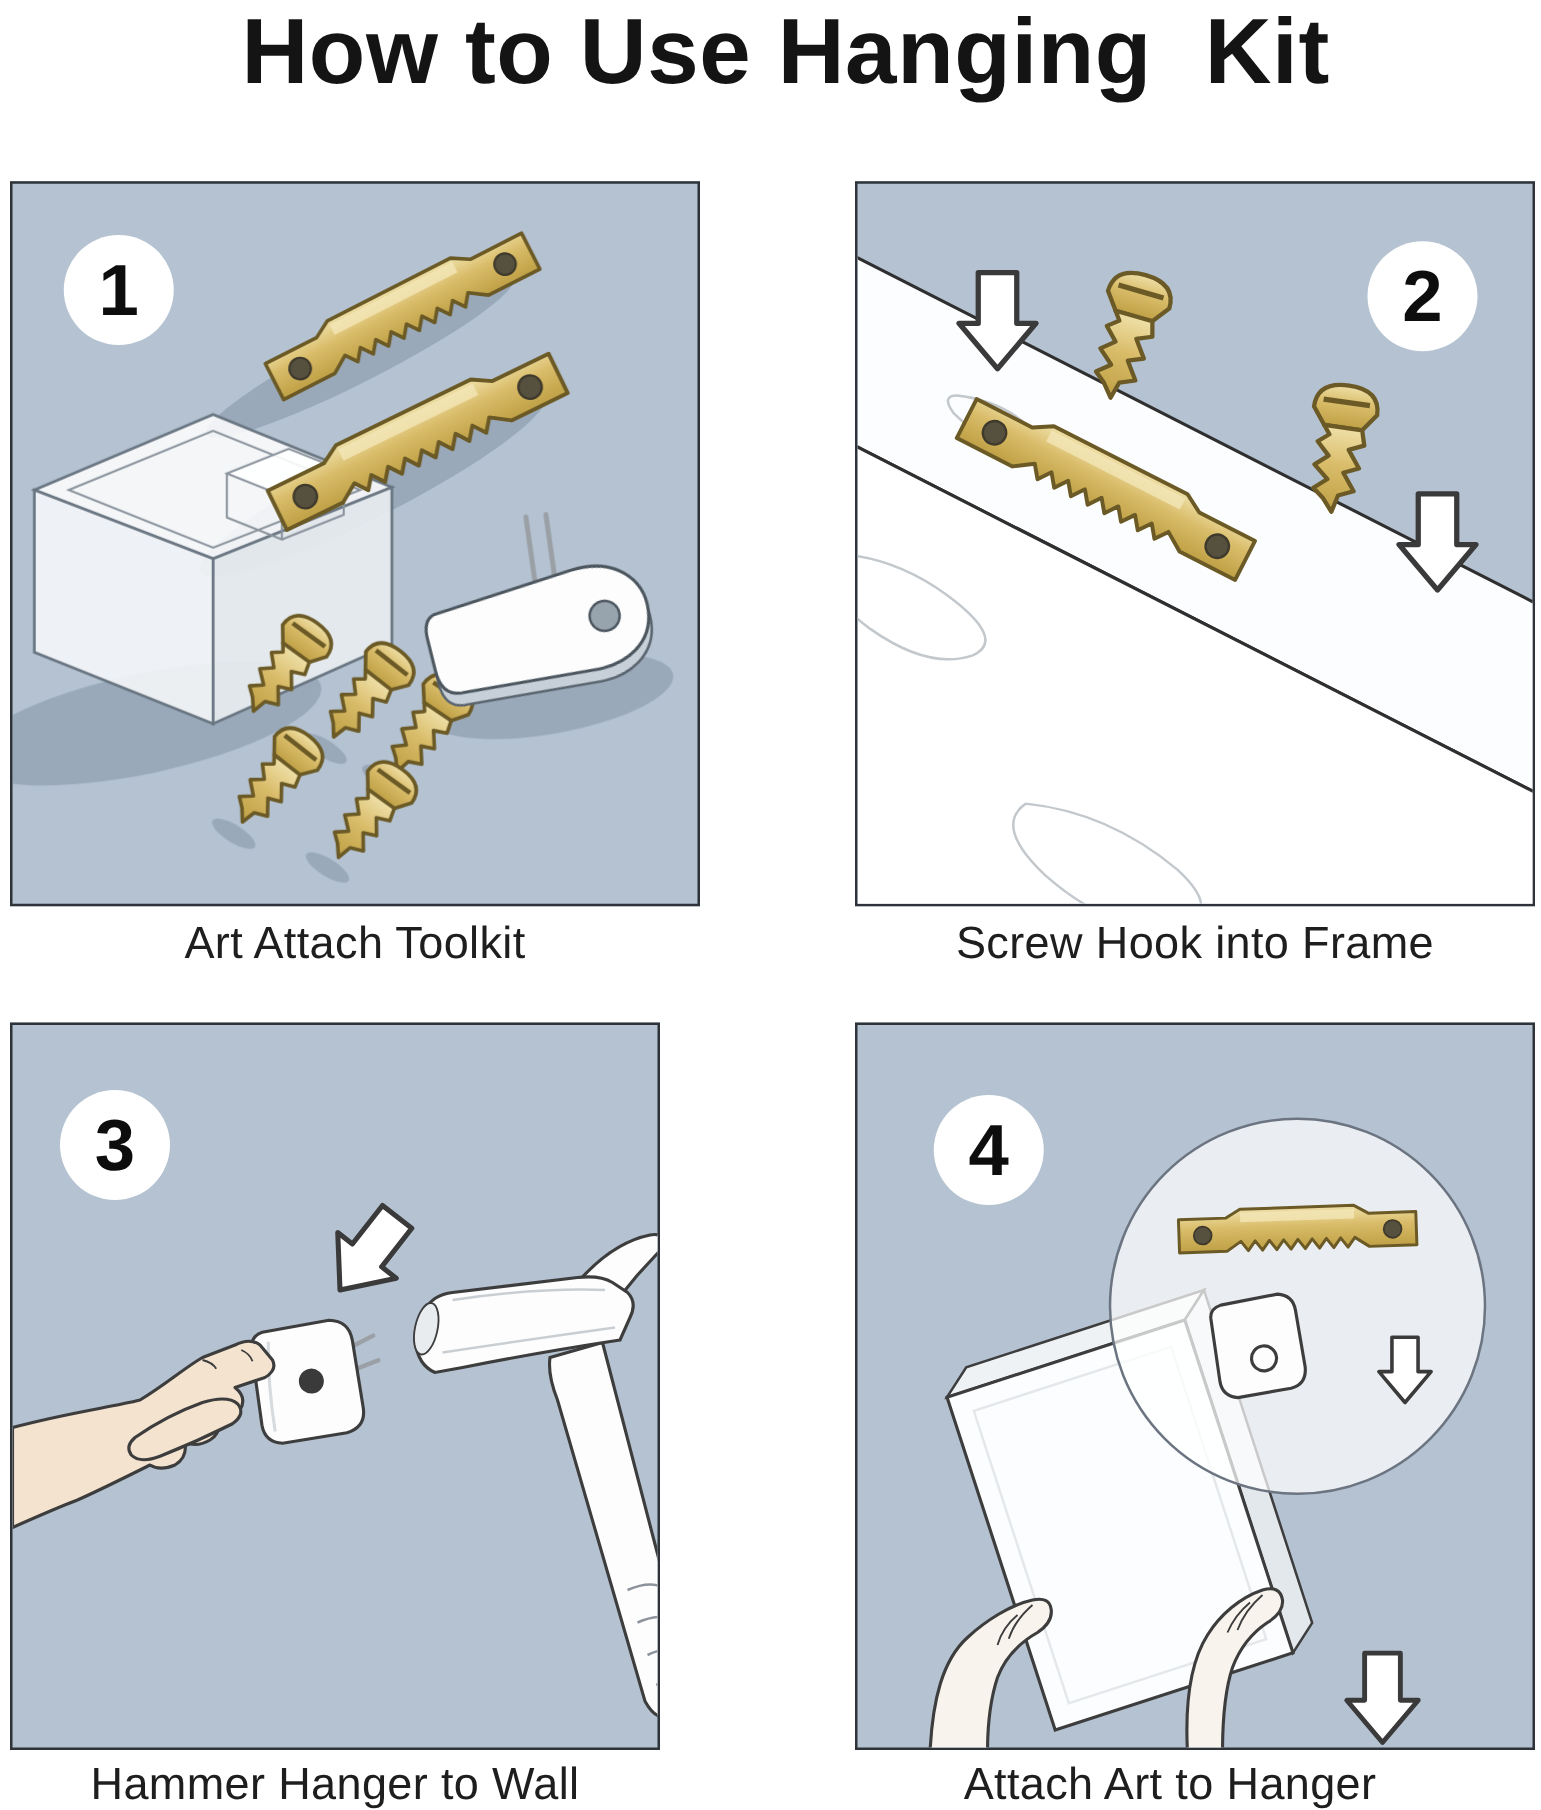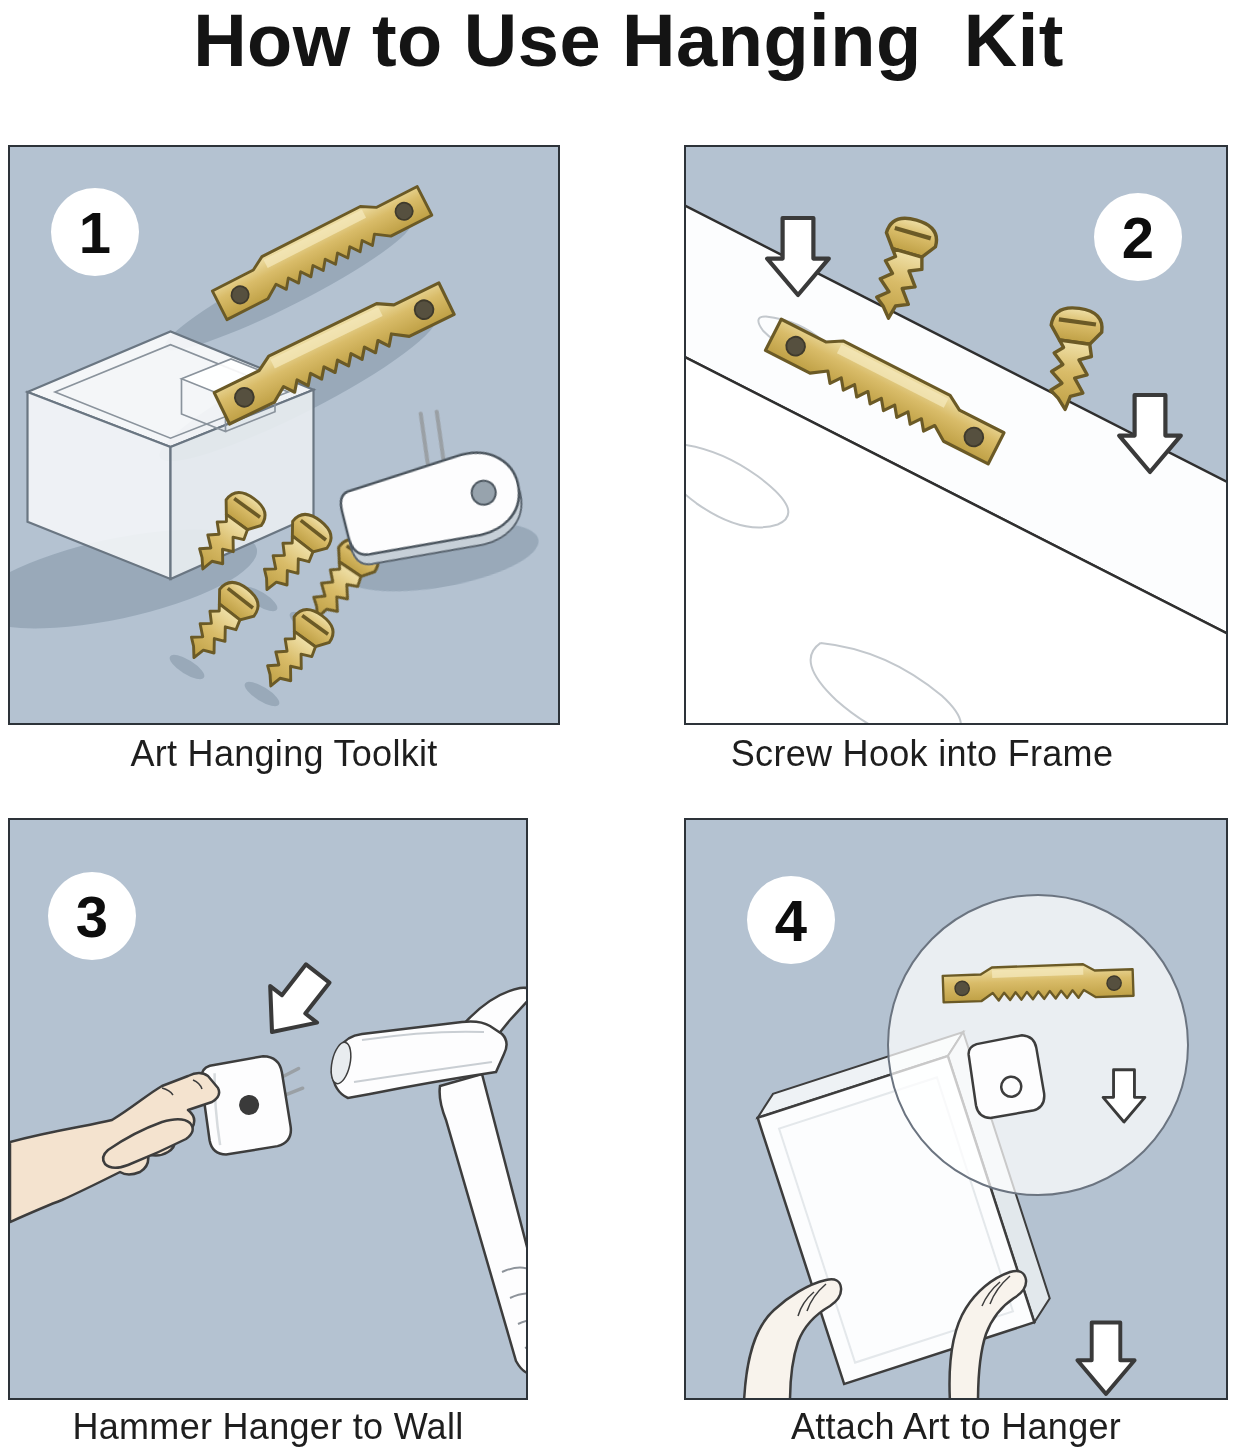--- a/index.html
+++ b/index.html
@@ -35,23 +35,23 @@
   .caption {
     position:absolute; text-align:center;
     font-size:36px; font-weight:500; letter-spacing:0.3px;
     color:#1e1e1e;
   }
   #p1 { left:8px;   top:145px; width:552px; height:580px; }
   #p2 { left:684px; top:145px; width:544px; height:580px; }
   #p3 { left:8px;   top:818px; width:520px; height:582px; }
   #p4 { left:684px; top:818px; width:544px; height:582px; }
   #c1 { left:8px;   top:733px;  width:552px; }
-  #c2 { left:650px; top:733px;  width:544px; }
+  #c2 { left:684px; top:733px;  width:544px; }
   #c3 { left:8px;   top:1406px; width:520px; }
-  #c4 { left:684px; top:1406px; width:544px; }
+  #c4 { left:664px; top:1406px; width:544px; }
 </style>
 </head>
 <body>
 
 <svg style="position:absolute;width:0;height:0" aria-hidden="true">
   <defs>
     <linearGradient id="goldGrad" x1="0" y1="0" x2="0" y2="1">
       <stop offset="0" stop-color="#efe0a8"></stop>
       <stop offset="0.45" stop-color="#d9bc69"></stop>
       <stop offset="1" stop-color="#bfa045"></stop>
@@ -113,21 +113,21 @@
           <path d="M-8,-12 L0,-88 M8,-10 L16,-86" stroke="#9aa0a5" stroke-width="4" stroke-linecap="round" fill="none"></path>
           <path d="M-90,-20 L25,-28 C60,-30 80,-8 77,18 C74,44 50,56 25,54 L-85,46 Q-100,44 -100,24 L-100,-2 Q-100,-18 -90,-20 Z" fill="#c7d0d8" stroke="#5a6570" stroke-width="2"></path>
           <path d="M-90,-30 L25,-38 C60,-40 80,-18 77,8 C74,34 50,46 25,44 L-85,36 Q-100,34 -100,14 L-100,-12 Q-100,-28 -90,-30 Z" fill="#fdfdfe" stroke="#4c565f" stroke-width="2.5"></path>
           <circle cx="42" cy="4" r="12" fill="#97a3ad" stroke="#4c565f" stroke-width="2"></circle>
         </g>
       </svg>
       <div class="badge" style="left:41px;top:41px">
         <span>1</span>
       </div>
     </div>
-    <figcaption class="caption" id="c1">Art Hanging Toolkit</figcaption>
+    <figcaption class="caption" id="c1">Art Attach Toolkit</figcaption>
   </figure>
 
   <figure>
     <div class="panel" id="p2">
       <svg viewBox="0 0 544 580" width="544" height="580">
         <g transform="translate(272,310) rotate(27)">
           <rect x="-430" y="-100" width="860" height="135" fill="#fcfdfe" stroke="#2f2f2f" stroke-width="2.5"></rect>
           <rect x="-430" y="35" width="860" height="430" fill="#ffffff" stroke="#2f2f2f" stroke-width="2.5"></rect>
           <g fill="none" stroke="#c3c8cd" stroke-width="2">
             <path d="M-262,118 q42,-18 92,-10 q60,10 40,34 q-26,26 -82,18 q-60,-10 -50,-42"></path>

